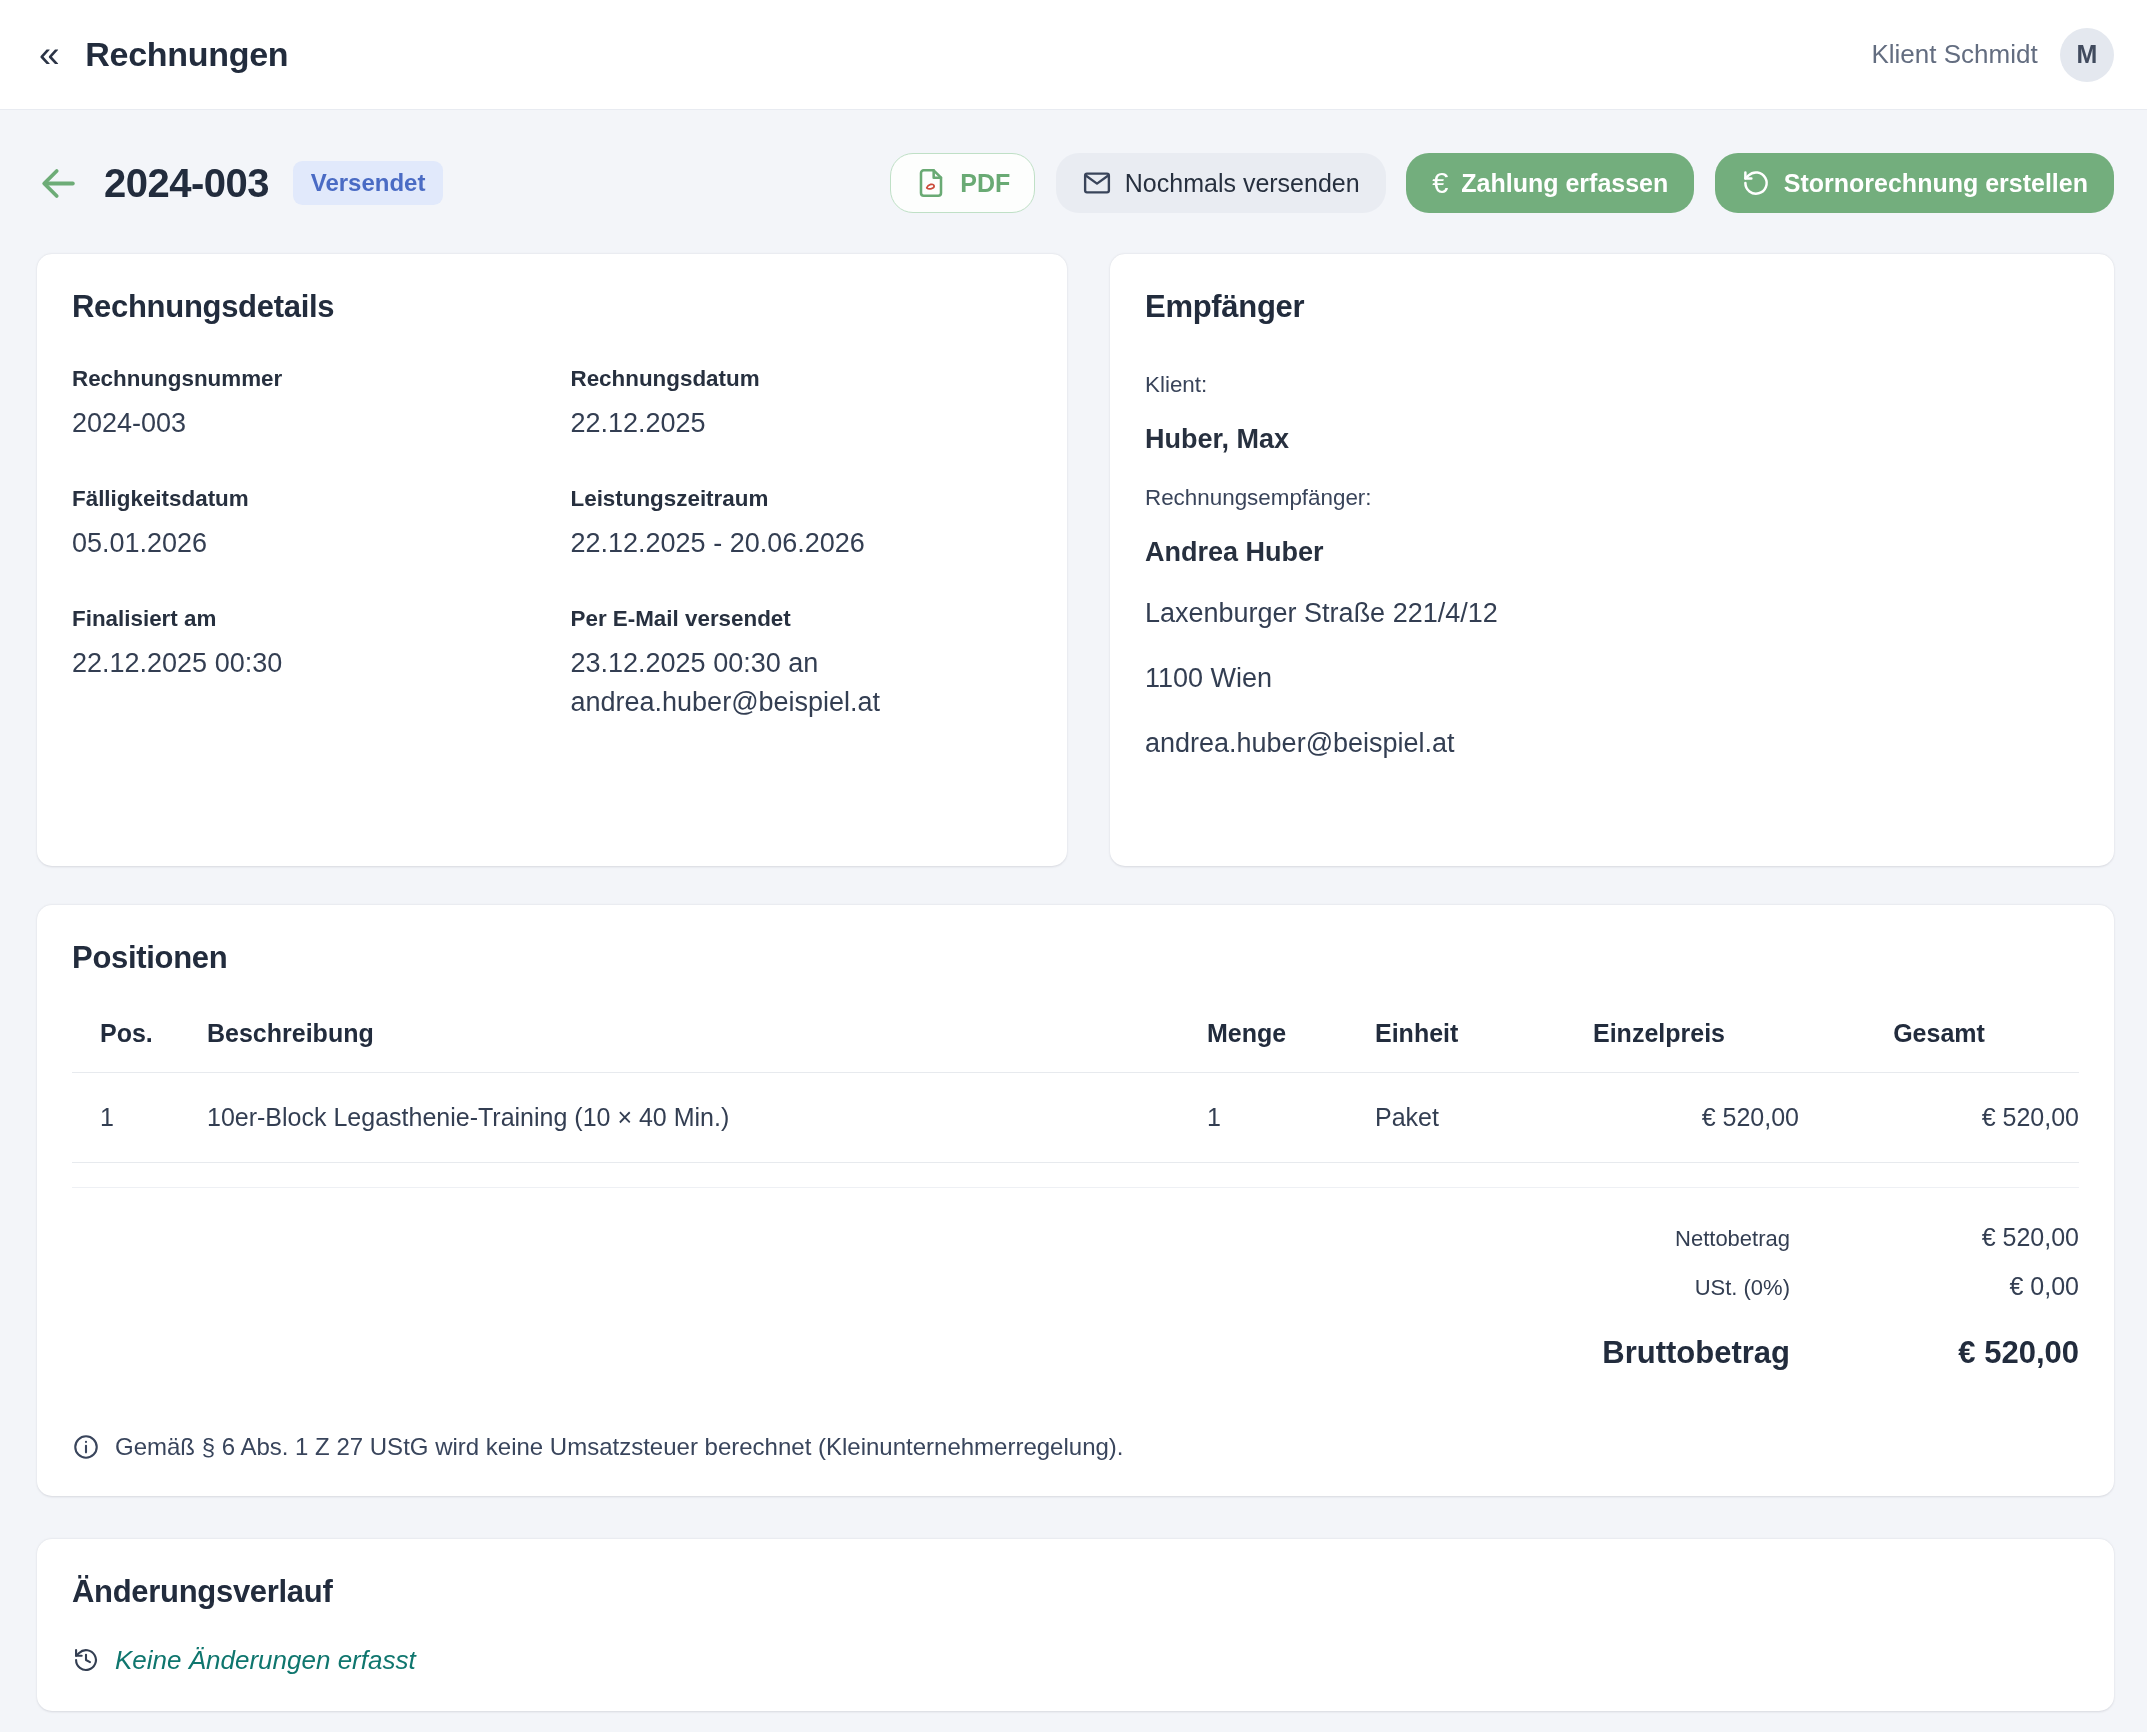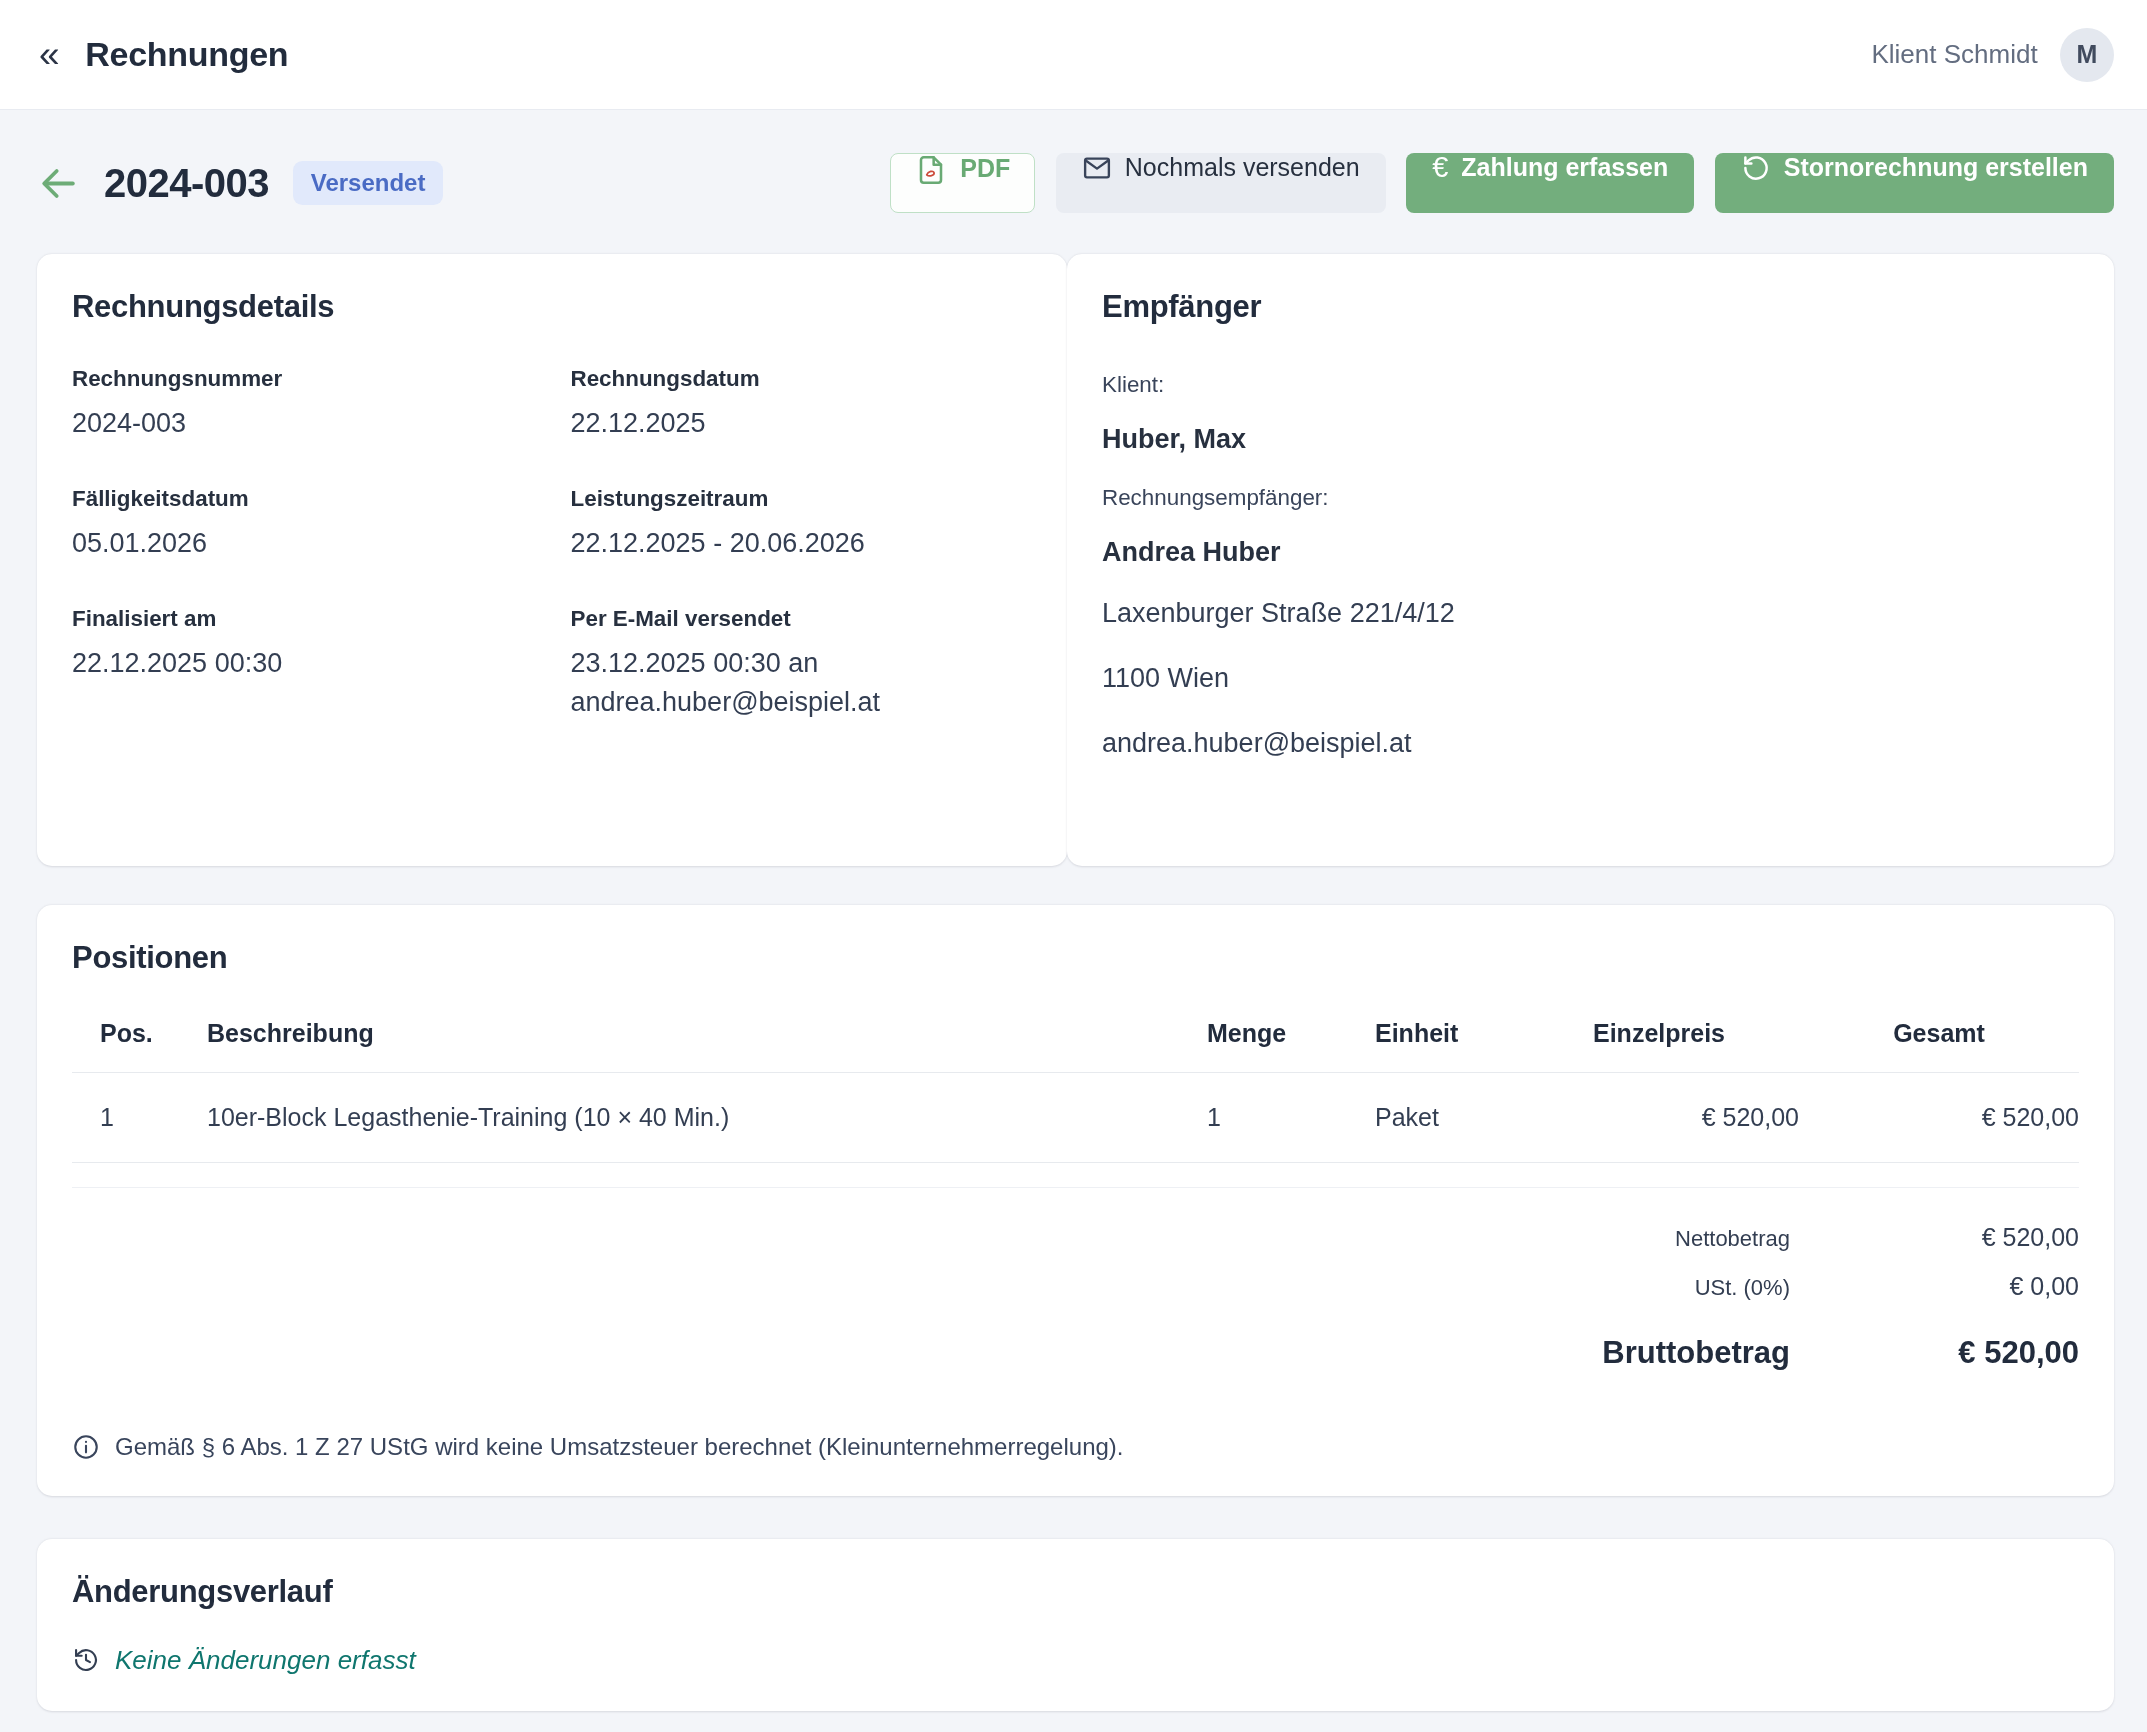--- a/index.html
+++ b/index.html
@@ -46,43 +46,43 @@
   .t-left { display: flex; align-items: center; gap: 24px; }
   .back-btn { background: none; border: none; cursor: pointer; display: flex; align-items: center; }
   .invoice-no { font-size: 40px; font-weight: 700; letter-spacing: -0.5px; color: #222c3d; }
   .status-badge {
     background: #e1e9fb; color: #4a6bc4;
     font-size: 24px; font-weight: 700;
     padding: 8.4px 17.7px; border-radius: 9.3px;
   }
   .t-right { display: flex; align-items: center; gap: 20.5px; }
   .btn {
-    height: 60px; border-radius: 8px; border: none; cursor: pointer;
-    display: inline-flex; align-items: flex-start; gap: 13px;
+    height: 60px; border-radius: 23px; border: none; cursor: pointer;
+    display: inline-flex; align-items: center; gap: 13px;
     font-size: 25px; font-family: "Liberation Sans", sans-serif;
     padding: 0 26px; white-space: nowrap;
   }
   .btn-pdf {
     background: #fdfefd; border: 1.9px solid #bfe0c6; color: #69aa74;
     font-weight: 600; padding: 0 24px;
   }
   .btn-gray { background: #e9ecf2; color: #27303f; font-weight: 500; }
   .btn-green { background: #73ae7d; color: #ffffff; font-weight: 600; }
   .euro-glyph { font-size: 29px; font-weight: 400; line-height: 1; }
 
   
   .card {
     background: #ffffff; border-radius: 15px;
     box-shadow: 0 0.9px 2.8px rgba(20,28,45,.08), 0 0.9px 1.9px rgba(20,28,45,.05);
     padding: 35px;
   }
   .card-title { font-size: 31px; font-weight: 700; letter-spacing: -0.3px; color: #222c3d; }
 
   .cards-row {
-    display: grid; grid-template-columns: 1030px 1fr; 
+    display: grid; grid-template-columns: 1030px 1fr; gap: 43px;
     align-items: stretch;
   }
   .cards-row .card { min-height: 612px; }
 
   
   .details .card-title { margin-bottom: 41px; }
   .details-grid { display: grid; grid-template-columns: 1fr 1fr; row-gap: 43px; column-gap: 37px; }
   .field-label { font-size: 22.4px; font-weight: 600; color: #27303f; margin-bottom: 12px; }
   .field-value { font-size: 27px; color: #333e52; line-height: 1.45; }
 

